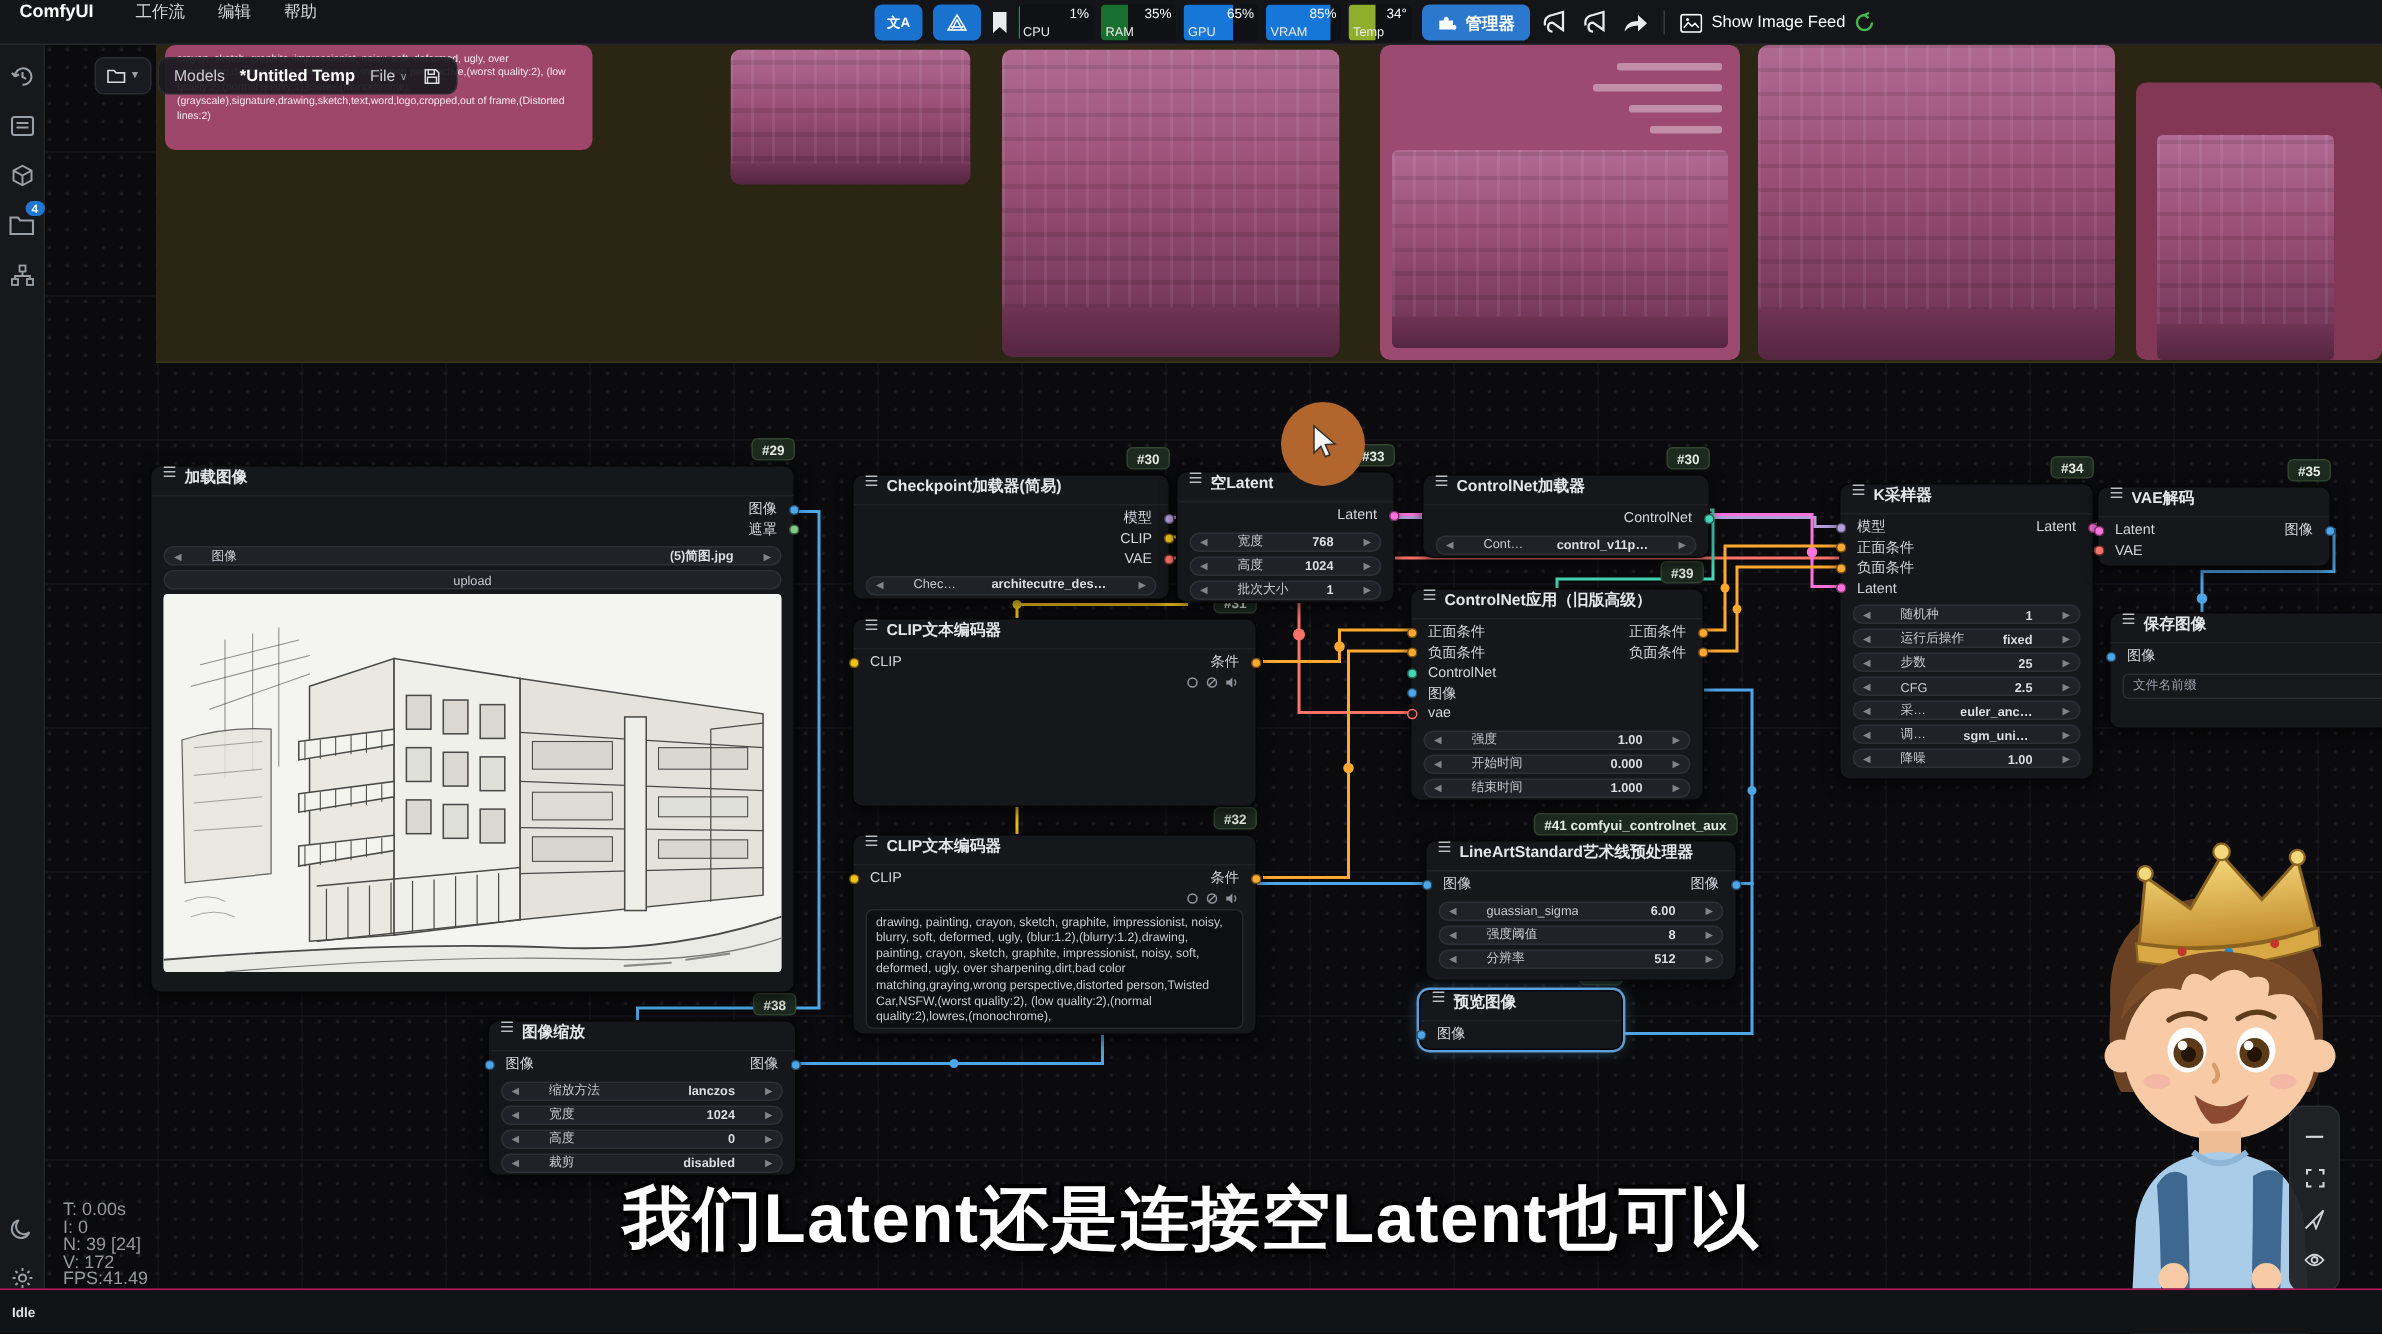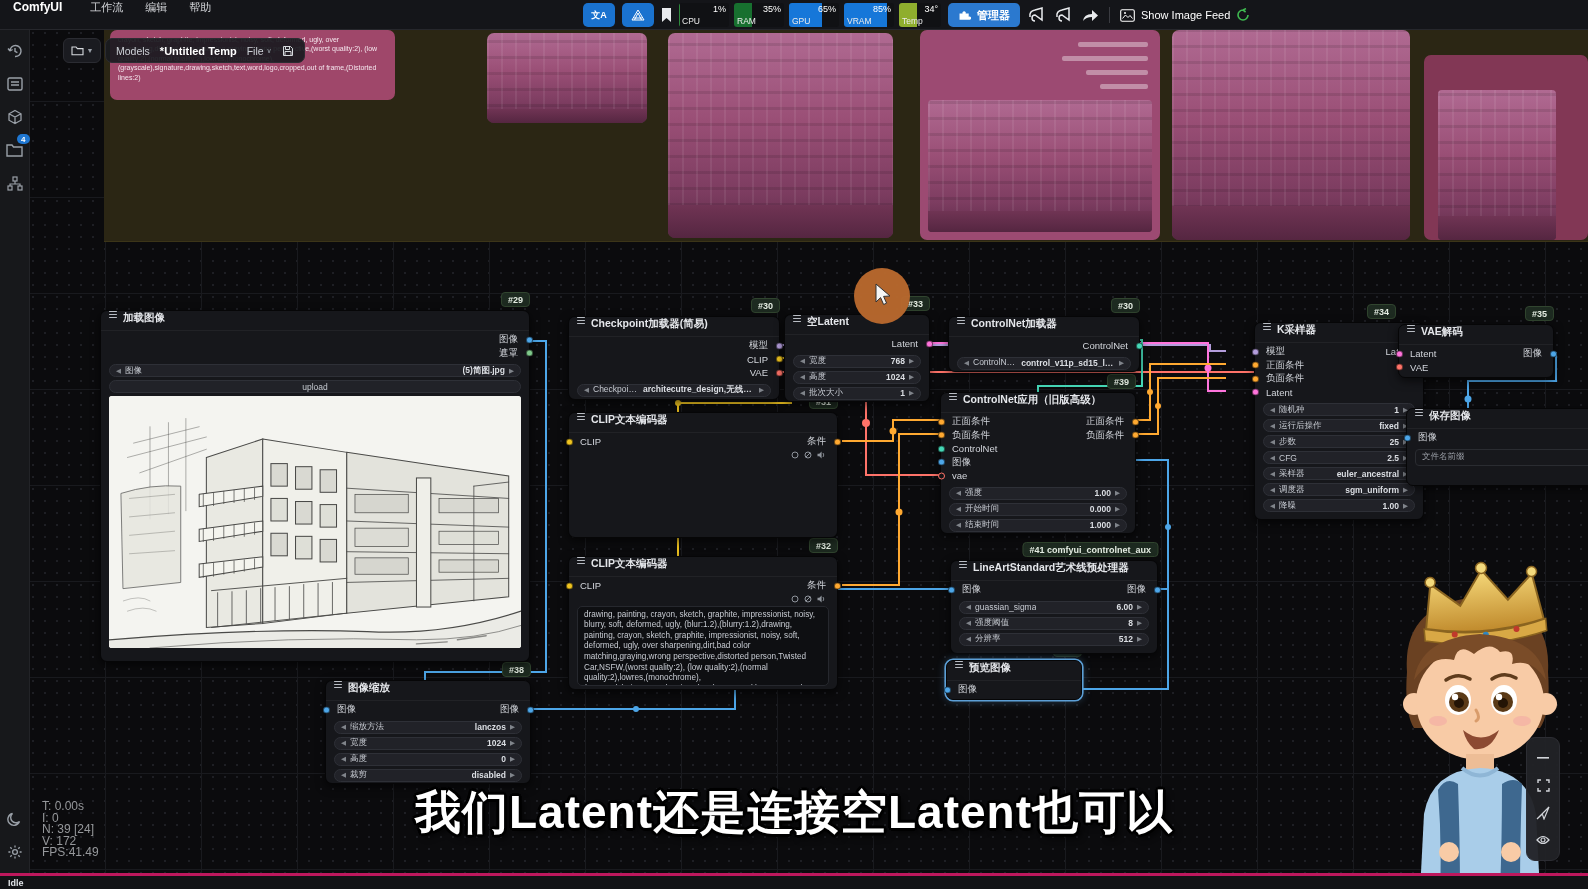--- a/index.html
+++ b/index.html
@@ -37,21 +37,21 @@
   .node.sel{box-shadow:0 0 0 1.6px #5c9fd6,0 0 10px rgba(92,159,214,.45);}
   .nh{display:flex;gap:6px;height:20px;padding:0 8px;border-bottom:1px solid rgba(255,255,255,.05);}
   .nt{font-size:10.5px;font-weight:700;color:#e4e6ea;white-space:nowrap;overflow:hidden;text-overflow:ellipsis;}
   .burger{display:inline-flex;flex-direction:column;gap:1.6px;}
   .burger i{display:block;width:8px;height:1.3px;background:#b9bdc4;border-radius:1px;}
   .ports{padding:2px 0 1px;}
   .prow{position:relative;height:13.5px;display:flex;align-items:center;justify-content:space-between;padding:0 11px;font-size:9.5px;color:#d2d5db;}
   .dot{position:absolute;width:7px;height:7px;border-radius:50%;top:50%;transform:translateY(-50%);border:1px solid rgba(0,0,0,.55);}
   .dot.in{left:-3.5px;} .dot.out{right:-3.5px;}
   .dot.hollow{background:#141416 !important;border-width:1.8px;}
-  .widget{height:13px;margin:3px 8px 0;background:#212228;border:1px solid #2e3037;border-radius:7px;display:flex;align-items:center;padding:0 6px;font-size:8.5px;color:#c6cad1;gap:4px;}
+  .widget{height:13px;margin:3px 8px 0;background:#212228;border:1px solid #2e3037;border-radius:7px;display:flex;align-items:center;padding:0 6px;font-size:8.5px;color:#c6cad1;gap:20px;}
   .widget .arr{font-size:6.5px;color:#80848b;}
   .widget .wl{white-space:nowrap;overflow:hidden;text-overflow:ellipsis;}
   .widget .wv{margin-left:auto;color:#dbdee3;white-space:nowrap;overflow:hidden;text-overflow:ellipsis;max-width:72%;font-weight:bold;}
   .widget.btn{justify-content:center;}
   .wtext{margin:2px 8px 4px;background:#0e0f12;border:1px solid #26282e;border-radius:5px;padding:3px 6px;font-size:8.2px;line-height:1.3;color:#c8ccd3;overflow:hidden;}
   .wfield{height:17px;margin:3px 8px;background:#17181c;border:1px solid #2a2c31;border-radius:4px;display:flex;align-items:center;padding:0 6px;font-size:8.5px;color:#9a9ea6;}
   .wicons{display:flex;justify-content:flex-end;gap:5px;height:10px;align-items:center;padding:0 11px;}
   .wicons svg{display:block;}
   .sketch{margin:3px 8px 8px;background:#f4f4f0;border-radius:3px;overflow:hidden;}
   .sketch svg{display:block;width:100%;height:100%;}
@@ -99,21 +99,21 @@
   .tbsep{width:1px;height:16px;background:#3a3b41;margin:0 3px;}
   .feed{display:flex;align-items:center;gap:6px;color:#fff;font-size:11px;}
 
   
   .sidebar{position:absolute;left:0;top:30px;bottom:14px;width:30px;background:#17181b;border-right:1px solid #222327;z-index:40;display:flex;flex-direction:column;align-items:center;padding:10px 0;}
   .sb-ic{position:relative;width:22px;height:22px;margin-bottom:11px;display:flex;align-items:center;justify-content:center;color:#9aa0a8;}
   .sb-bottom{margin-top:auto;display:flex;flex-direction:column;align-items:center;}
   .sb-badge{position:absolute;right:-4px;top:-5px;background:#1f77d2;color:#fff;font-size:8px;font-weight:700;border-radius:8px;padding:0.5px 4px;}
 
   
-  .statusbar{position:absolute;left:0;right:0;bottom:0;height:16px;background:#121316;border-top:3px solid #be185d;z-index:45;display:flex;align-items:center;padding:0 8px;font-size:9px;font-weight:700;color:#e0e3e7;}
+  .statusbar{position:absolute;left:0;right:0;bottom:0;height:30px;background:#121316;border-top:1px solid #be185d;z-index:45;display:flex;align-items:center;padding:0 8px;font-size:9px;font-weight:700;color:#e0e3e7;}
 </style>
 </head>
 <body>
 
 <div id="app">
 
   <div id="canvas">
 
     <div class="strip"></div>
 
@@ -547,21 +547,21 @@
             <span class="arr">▶</span>
           </div>
           <div class="widget">
             <span class="arr">◀</span>
             <span class="wl">裁剪</span>
             <span class="wv">disabled</span>
             <span class="arr">▶</span>
           </div>
         </div>
         <div class="badge" style="left: 1396px; top: 304px;">#34</div>
-        <div class="node" style="left: 1254px; top: 322px; width: 170px; height: 198px;">
+        <div class="node" style="left: 1226px; top: 322px; width: 170px; height: 198px;">
           <div class="nh">
             <span class="burger">
               <i></i>
               <i></i>
               <i></i>
             </span>
             <span class="nt">K采样器</span>
           </div>
           <div class="ports">
             <div class="prow">

